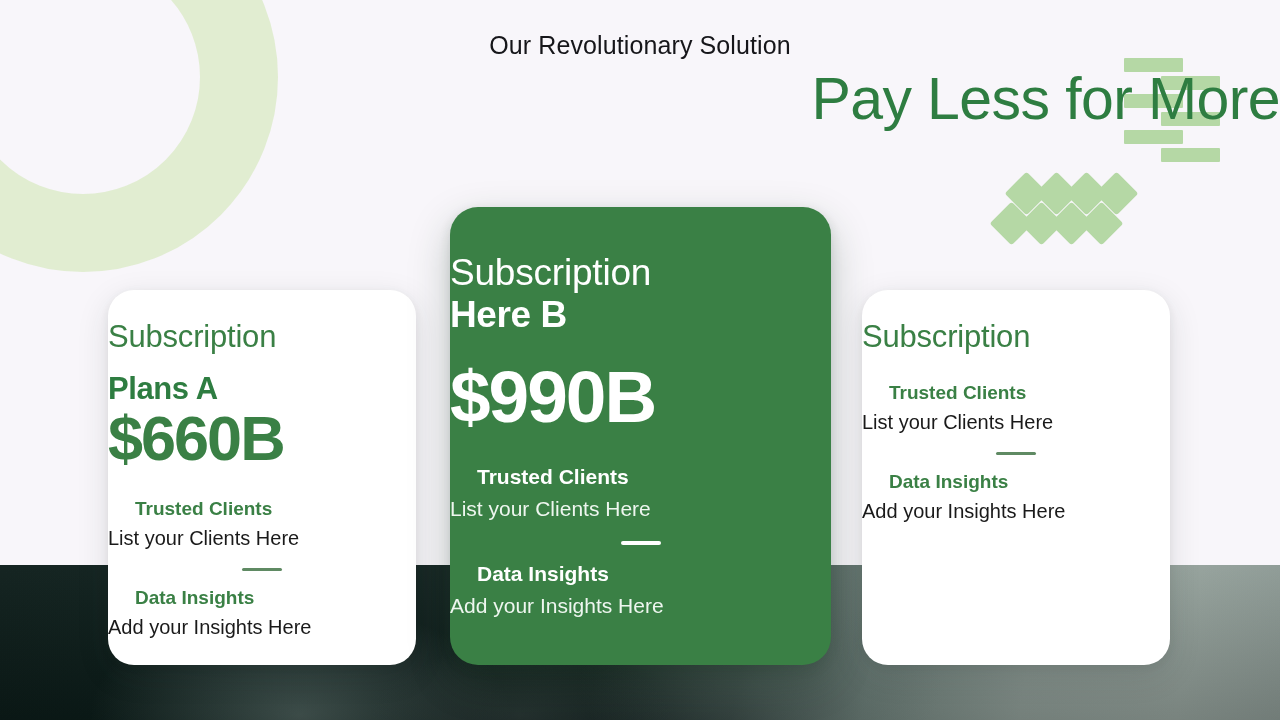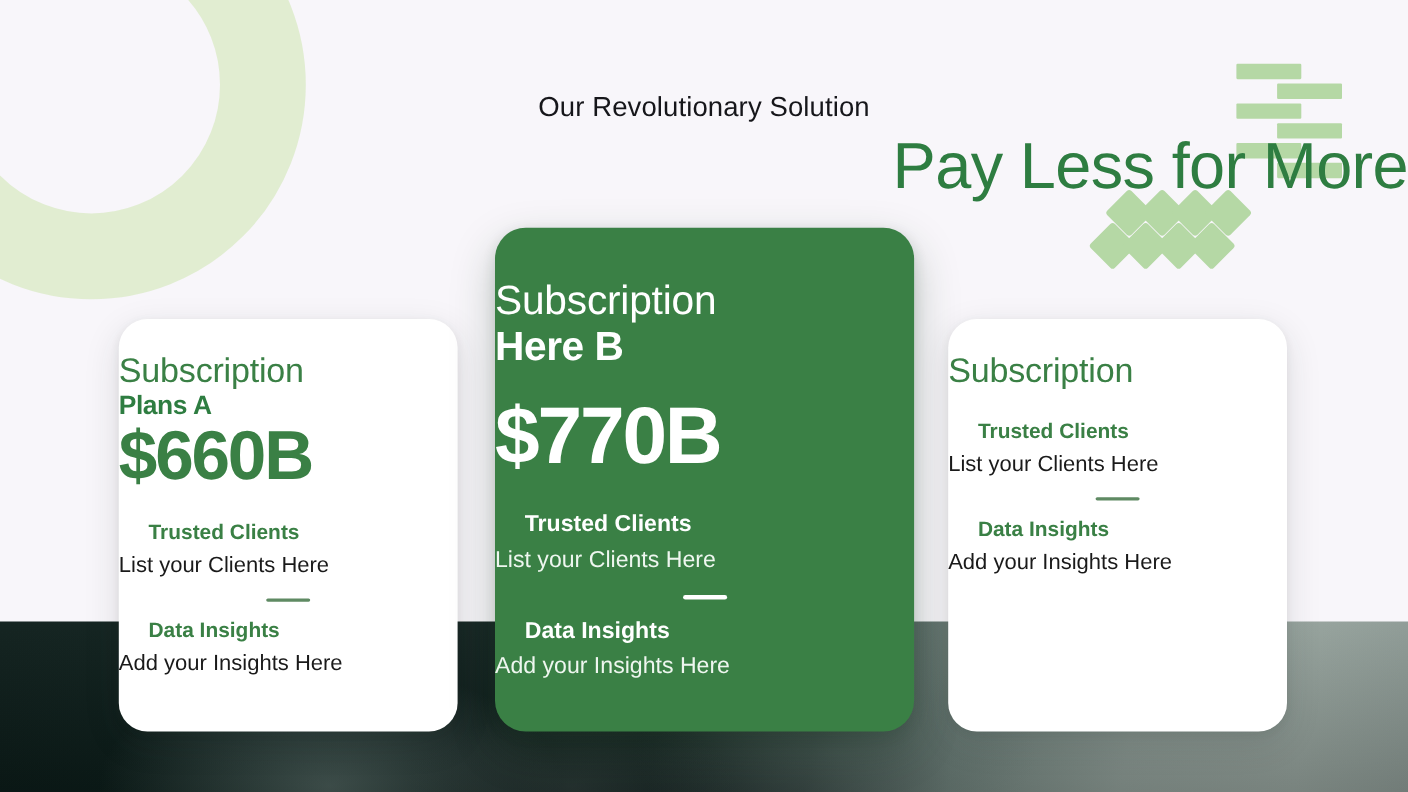--- a/index.html
+++ b/index.html
@@ -48,21 +48,21 @@
   
   .diamonds { position:absolute; left:1011px; top:178px; width:120px; height:62px; }
   .diamonds i {
     position:absolute; width:31px; height:31px; background:#b5d8a5;
     transform:rotate(45deg); border-radius:3px;
   }
 
   
   .header { position:absolute; left:0; top:0; width:1280px; text-align:center; }
   .eyebrow {
-    margin-top:83px; font-size:25px; font-weight:500; color:#16161a;
+    margin-top:31px; font-size:25px; font-weight:500; color:#16161a;
     letter-spacing:.1px;
   }
   .headline {
     margin-top:9px; font-size:59px; font-weight:normal; color:#2e7d41;
     letter-spacing:-.6px; line-height:1.05;text-align:right;
   }
 
   
   .card { position:absolute; text-align:left; }
 
@@ -81,21 +81,21 @@
   }
 
   .plan-sub  { font-weight:400; letter-spacing:-.2px; }
   .plan-name { font-weight:bold; letter-spacing:-.4px; }
   .price     { font-weight:bold; letter-spacing:-2px; }
   .feat-title{ font-weight:bold;margin-left:27px; }
   .feat-text { font-weight:400; }
 
   
   .side .plan-sub  { font-size:31px; color:#3a8045; margin-top:31px; line-height:1.06; }
-  .side .plan-name { font-size:24px; color:#2e7d41; margin-top:2px; line-height:1.12; }
+  .side .plan-name { font-size:31px; color:#2e7d41; margin-top:18px; line-height:1.12; }
   .side .price     { font-size:63px; color:#3a8045; line-height:1.0; }
   .side .feat-title{ font-size:19px; color:#3a8045; margin-top:28px; }
   .side .feat-text { font-size:20px; color:#1a1a1a; margin-top:7px; }
   .side .divider   { width:40px; height:3px; background:#5f8a63; margin:18px auto 0; border-radius:2px; }
   .side .feat-title.second { margin-top:16px; }
 
   
   .center .plan-sub  { font-size:37px; color:#ffffff; margin-top:46px; line-height:1.06; }
   .center .plan-name { font-size:37px; color:#ffffff; margin-top:2px; line-height:1.12; }
   .center .price     { font-size:73px; color:#ffffff; margin-top:24px; line-height:1.0; }
@@ -145,21 +145,21 @@
     <div class="feat-title">Trusted Clients</div>
     <div class="feat-text">List your Clients Here</div>
     <div class="divider"></div>
     <div class="feat-title second">Data Insights</div>
     <div class="feat-text">Add your Insights Here</div>
   </div>
 
   <div class="card center">
     <div class="plan-sub">Subscription</div>
     <div class="plan-name">Here B</div>
-    <div class="price">$770B</div>
+    <div class="price">$990B</div>
     <div class="feat-title">Trusted Clients</div>
     <div class="feat-text">List your Clients Here</div>
     <div class="divider"></div>
     <div class="feat-title second">Data Insights</div>
     <div class="feat-text">Add your Insights Here</div>
   </div>
 
   <div class="card side right">
     <div class="plan-sub">Subscription</div>
     <div class="feat-title">Trusted Clients</div>

